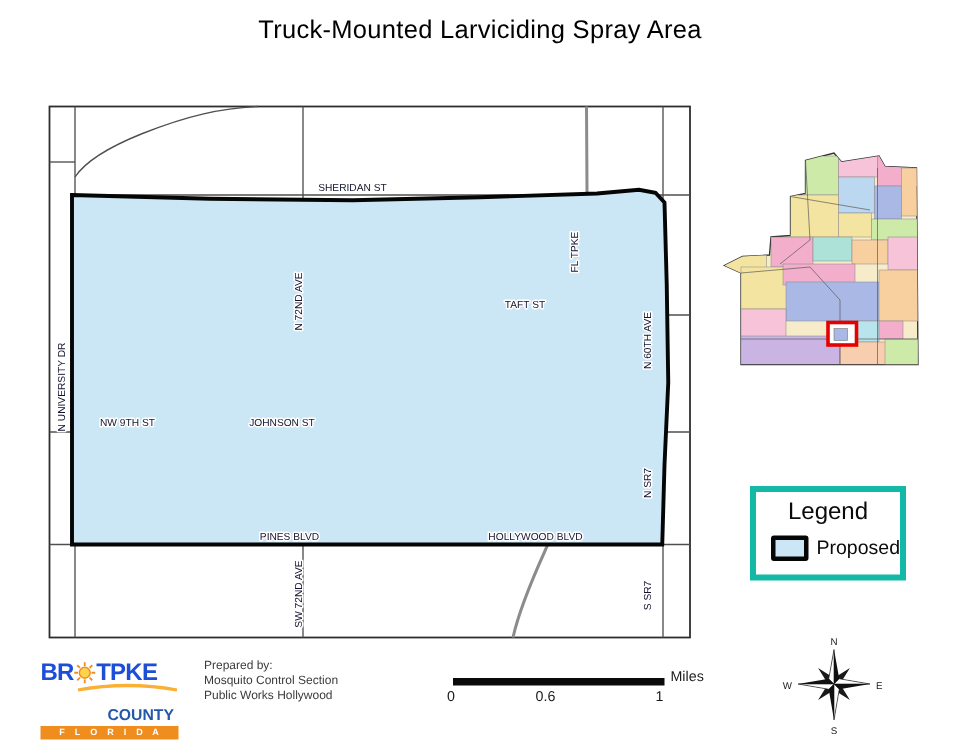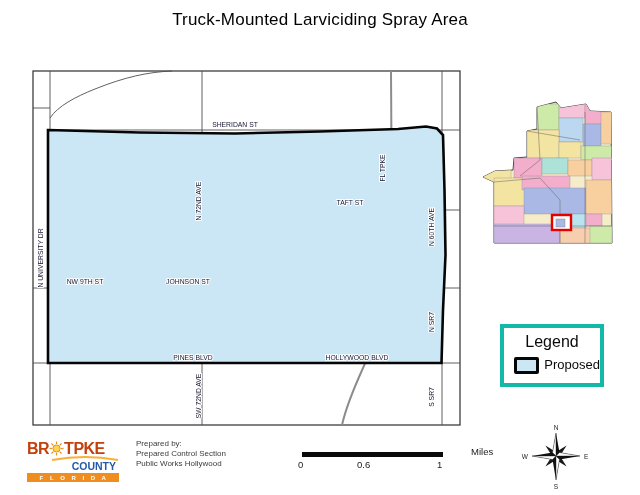--- a/index.html
+++ b/index.html
@@ -13,28 +13,28 @@
   .legend-box{position:absolute;left:500px;top:324px;width:104px;height:63px;
               border:4px solid #14b8a6;background:#ffffff;box-sizing:border-box;}
   .legend-title{margin-top:5px;text-align:center;font-size:16px;color:#0a0a0a;}
   .legend-row{display:flex;align-items:flex-start;margin:6px 0 0 10px;}
   .legend-swatch{width:22px;height:11px;border:3px solid #060606;border-radius:2px;
                  background:#cbe6f5;box-sizing:content-box;}
   .legend-label{margin-left:5px;font-size:13px;color:#0a0a0a;}
   .credits{position:absolute;left:136px;top:439px;font-size:8px;line-height:9.8px;color:#3b3b3b;}
   .logo{position:absolute;left:27px;top:441px;width:92px;}
   .logo-row1{display:flex;align-items:center;font-weight:bold;font-size:16px;
-             letter-spacing:-0.5px;color:#c2410c;line-height:15px;}
+             letter-spacing:-0.5px;color:#1d4ed8;line-height:15px;}
   .logo-county{text-align:right;font-weight:bold;font-size:10.5px;color:#2458a8;
-               padding-right:3px;margin-top:5px;line-height:11px;}
+               padding-right:3px;margin-top:16px;line-height:11px;}
   .logo-strip{margin-top:1px;background:#ef8d1f;color:#ffffff;font-size:6px;font-weight:bold;
               text-align:center;letter-spacing:2.5px;padding:1.5px 0 1px 2px;}
   .swoosh{position:absolute;left:24px;top:13px;width:68px;height:8px;}
   .scalebar-bar{position:absolute;left:302px;top:452px;width:141px;height:5px;background:#0a0a0a;}
-  .scalebar-miles{position:absolute;left:471px;top:446px;font-size:9.5px;color:#1a1a1a;}
+  .scalebar-miles{position:absolute;left:447px;top:446px;font-size:9.5px;color:#1a1a1a;}
   .tick{position:absolute;top:459px;font-size:9.5px;color:#1a1a1a;}
   .tick0{left:298px;} .tick05{left:357px;} .tick1{left:437px;}
   .compass-letter{font-size:6.5px;fill:#222222;font-family:"Liberation Sans",sans-serif;}
 </style>
 </head>
 <body>
 
 <div class="page">
 
   <div class="title">
@@ -153,21 +153,21 @@
     </div>
     <svg class="swoosh" width="68" height="8" viewBox="0 0 68 8">
       <path d="M 1,6 Q 34,0 67,6" stroke="#fbb034" stroke-width="2.2" fill="none"></path>
     </svg>
     <div class="logo-county">COUNTY</div>
     <div class="logo-strip">F L O R I D A</div>
   </div>
 
   <div class="credits">
     <div>Prepared by:</div>
-    <div>Prepared Control Section</div>
+    <div>Mosquito Control Section</div>
     <div>Public Works Hollywood</div>
   </div>
 
   <div class="scalebar-bar"></div>
   <div class="scalebar-miles">Miles</div>
   <div class="tick tick0">0</div>
   <div class="tick tick05">0.6</div>
   <div class="tick tick1">1</div>
 
   <svg style="left:520px;top:420px;" width="72" height="74" viewBox="520 420 72 74">

